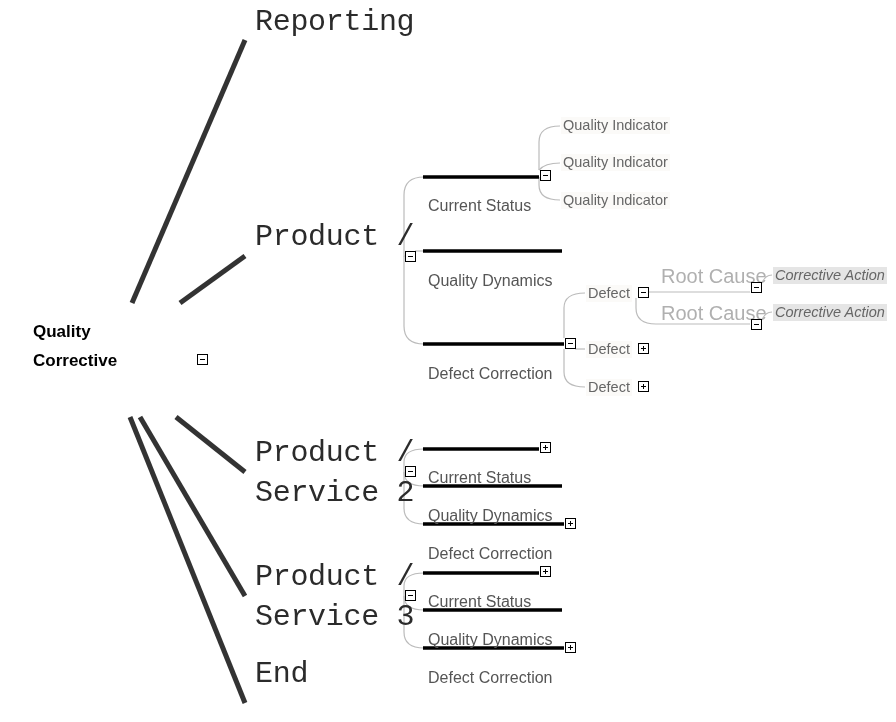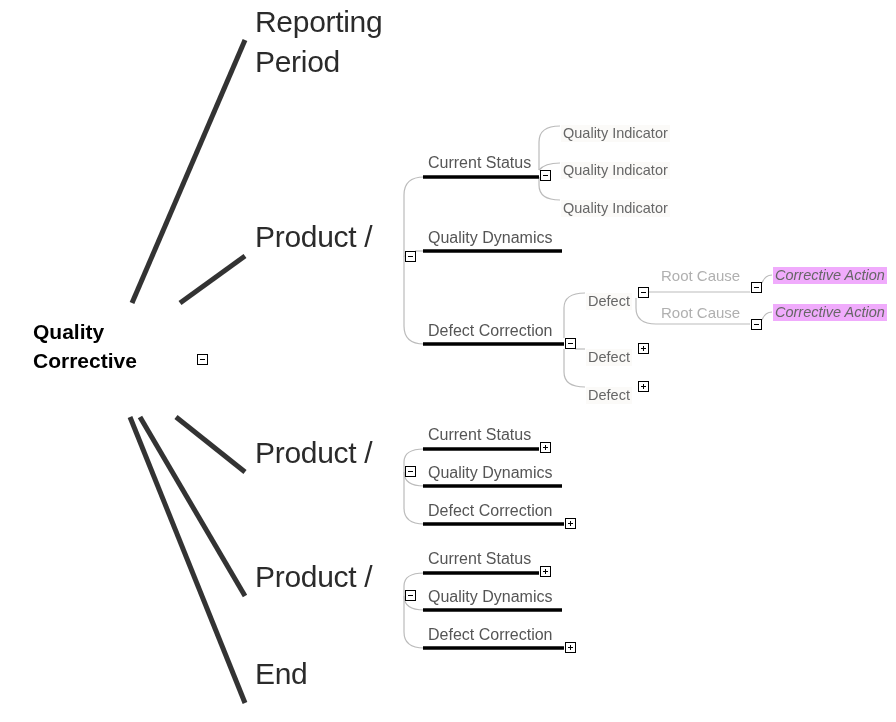--- a/index.html
+++ b/index.html
@@ -1,24 +1,24 @@
 <!DOCTYPE html>
 <html><head>
 <meta charset="utf-8">
 <style>
   html, body { margin: 0; padding: 0; background: #ffffff; }
   body { width: 896px; height: 722px; position: relative; overflow: hidden; font-family: "Liberation Sans", sans-serif; }
   svg.links { position: absolute; left: 0; top: 0; width: 896px; height: 722px; }
   .n { position: absolute; white-space: nowrap; }
-  .root { font-family: "Liberation Sans", sans-serif; font-weight: bold; font-size: 21px; line-height: 29px; color: #000; }
-  .main { font-family: Liberation Sans, sans-serif; font-size: 30px; line-height: 40px; color: #2b2b2b; letter-spacing: -0.3px; }
-  .sub { font-family: "Liberation Sans", sans-serif; font-size: 16px; line-height: 18px; color: #555555; }
-  .leaf { font-family: "Liberation Sans", sans-serif; font-size: 14.5px; line-height: 17px; color: #666666; background: #fbfaf8; padding: 0 2px; margin-top: 8px; }
-  .faint { font-family: "Liberation Sans", sans-serif; font-size: 15px; line-height: 18px; color: #b0b0b0; }
-  .ital { font-family: "Liberation Sans", sans-serif; font-size: 14.5px; line-height: 17px; color: #666666; font-style: italic; background: #f0abfc; padding: 0 2px; }
+  .root { font-family: "Liberation Sans", sans-serif; font-weight: bold; font-size: 17px; line-height: 29px; color: #000; }
+  .main { font-family: Liberation Mono, monospace; font-size: 30px; line-height: 40px; color: #2b2b2b; letter-spacing: -0.3px; }
+  .sub { font-family: "Liberation Sans", sans-serif; font-size: 16px; line-height: 18px; color: #555555; margin-top: 43px; }
+  .leaf { font-family: "Liberation Sans", sans-serif; font-size: 14.5px; line-height: 17px; color: #666666; background: #fbfaf8; padding: 0 2px; }
+  .faint { font-family: "Liberation Sans", sans-serif; font-size: 20px; line-height: 18px; color: #b0b0b0; }
+  .ital { font-family: "Liberation Sans", sans-serif; font-size: 14.5px; line-height: 17px; color: #666666; font-style: italic; background: #e5e5e5; padding: 0 2px; }
   .tog { position: absolute; width: 9px; height: 9px; border: 1px solid #000; background: #fff; box-sizing: content-box; cursor: pointer; }
   .tog::before { content: ""; position: absolute; left: 2px; top: 4px; width: 5px; height: 1px; background: #000; }
   .tog.plus::after { content: ""; position: absolute; left: 4px; top: 2px; width: 1px; height: 5px; background: #000; }
 </style>
 </head>
 <body>
 
 <svg class="links" xmlns="http://www.w3.org/2000/svg">
 
   <g stroke="#333" stroke-width="5" stroke-linecap="butt" fill="none">
@@ -75,34 +75,35 @@
 </svg>
 
 <div class="n root" style="left:33px; top:317px;">
   <div>Quality</div>
   <div>Corrective</div>
 </div>
 <div class="tog" style="left:197px; top:354px;"></div>
 
 <div class="n main" style="left:255px; top:2px;">
   <div>Reporting</div>
-  <div>Period</div>
 </div>
 <div class="n main" style="left:255px; top:217px;">
   <div>Product /</div>
 </div>
 <div class="tog" style="left:405px; top:251px;"></div>
 
 <div class="n main" style="left:255px; top:433px;">
   <div>Product /</div>
+  <div>Service 2</div>
 </div>
 <div class="tog" style="left:405px; top:466px;"></div>
 
 <div class="n main" style="left:255px; top:557px;">
   <div>Product /</div>
+  <div>Service 3</div>
 </div>
 <div class="tog" style="left:405px; top:590px;"></div>
 
 <div class="n main" style="left:255px; top:654px;">
   <div>End</div>
 </div>
 
 <div class="n sub" style="left:428px; top:154px;">Current Status</div>
 <div class="tog" style="left:540px; top:170px;"></div>
 <div class="n sub" style="left:428px; top:229px;">Quality Dynamics</div>

